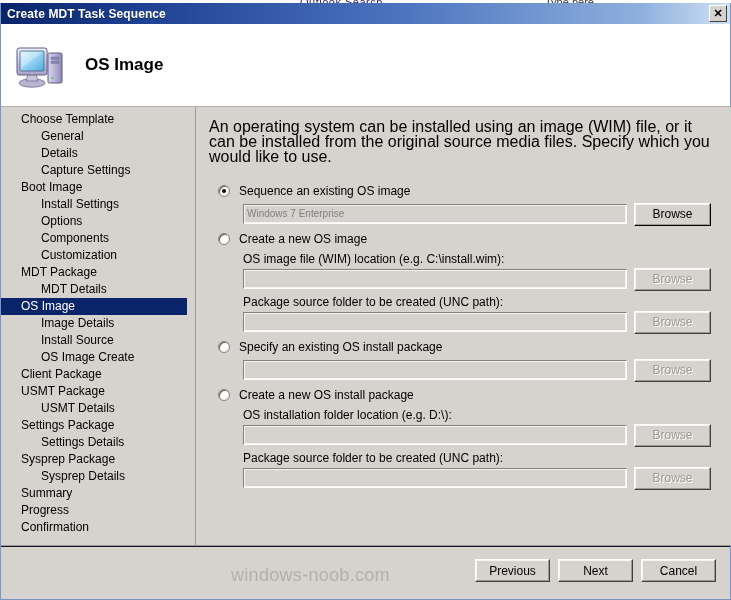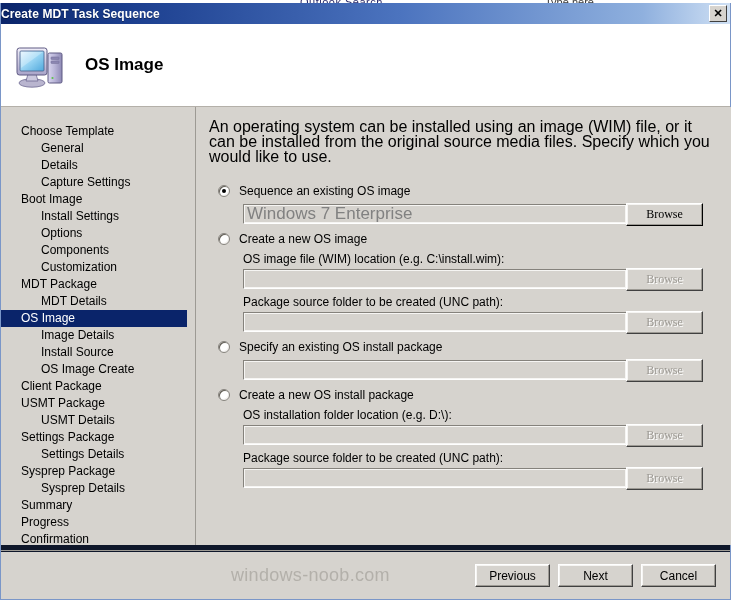--- a/index.html
+++ b/index.html
@@ -39,21 +39,21 @@
 
   
   #titlebar {
     position: relative;
     height: 21px;
     background: linear-gradient(to right, #0a246a 0%, #1c3f8f 18%, #4c74bf 55%, #8fb0de 88%, #cfe0f4 100%);
     display: flex; align-items: center;
   }
   #title-text {
     color: #ffffff; font-size: 12px; font-weight: bold;
-    letter-spacing: .1px;
+    padding-left: 6px; letter-spacing: .1px;
     text-shadow: 0 1px 0 rgba(0,0,0,.35);
     text-align: center;
   }
   #close-btn {
     position: absolute; right: 3px; top: 2px;
     width: 18px; height: 17px;
     background: #d6d3ce;
     border: 1px solid;
     border-color: #ffffff #404040 #404040 #ffffff;
     display: flex; align-items: center; justify-content: center;
@@ -85,21 +85,21 @@
     position: relative;
     height: 438px;
     background: #d6d3ce;
     display: flex;
   }
 
   
   #sidebar {
     width: 195px;
     background: #d6d3ce;
-    padding-top: 16px;
+    padding-top: 4px;
     position: relative;
     border-right: 1px solid #ffffff;
     flex: 0 0 auto;
   }
   #sidebar::after {
     content: ""; position: absolute; right: -1px; top: 0; bottom: 0;
     width: 1px; background: #9d9a94;
   }
   .nav-item {
     font-size: 12px; color: #000000;
@@ -160,54 +160,54 @@
     display: flex; align-items: center;
     margin-left: 34px; margin-bottom: 6px;
   }
   .textbox {
     width: 384px; height: 20px;
     background: #d6d3ce;
     border: 1px solid;
     border-color: #85827c #ffffff #ffffff #85827c;
     outline: 1px solid #f6f5f3;
     outline-offset: -2px;
-    font-size: 17px; color: #818181;
+    font-size: 10px; color: #818181;
     padding: 0 3px; line-height: 18px;
     font-family: "Liberation Sans", sans-serif;
     overflow: hidden; white-space: nowrap;
   }
   .textbox.empty { color: #000000; }
 
   .browse-btn {
-    position: absolute; right: 16px;
+    position: absolute; right: 8px;
     width: 77px; height: 23px;
     background: #d6d3ce;
     font-size: 12px; color: #000000;
     border: 1px solid;
     border-color: #ffffff #404040 #404040 #ffffff;
     box-shadow: inset -1px -1px 0 #9d9a94, inset 1px 1px 0 #f6f5f3;
     display: flex; align-items: center; justify-content: center;
     cursor: pointer;
-    font-family: Liberation Serif, serif;
+    font-family: Liberation Sans, sans-serif;
   }
   .browse-btn.primary {
     border-color: #ffffff #000000 #000000 #ffffff;
   }
   .browse-btn.disabled {
     color: #9d9a94;
     text-shadow: 1px 1px 0 #ffffff;
     cursor: default;
   }
 
   
   #footer {
     position: relative;
     height: 52px;
     background: #d6d3ce;
-    border-top: 7px solid #0f172a;
+    border-top: 2px solid #0f172a;
   }
   #footer::before {
     content: ""; position: absolute; left: 0; right: 0; top: -2px;
     height: 1px; background: #9d9a94;
   }
   #footer-buttons {
     position: absolute; right: 14px; top: 12px;
     display: flex; gap: 8px;
   }
   .foot-btn {

